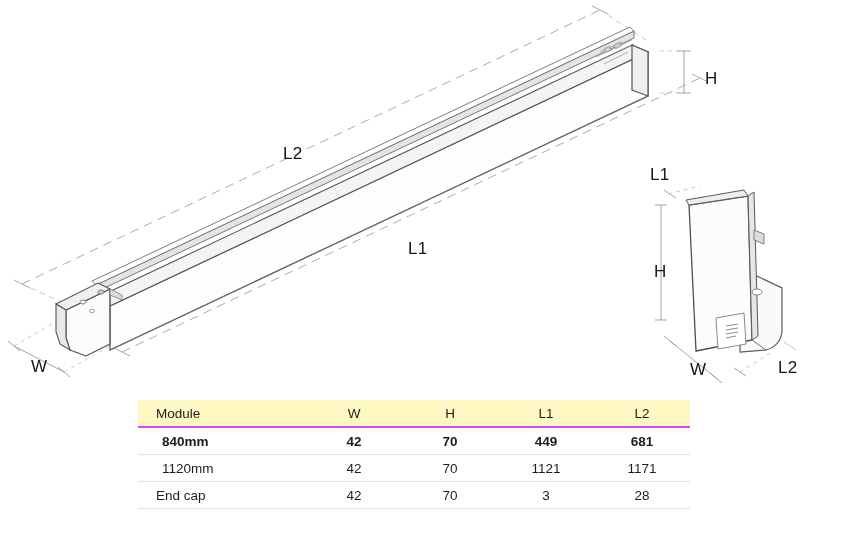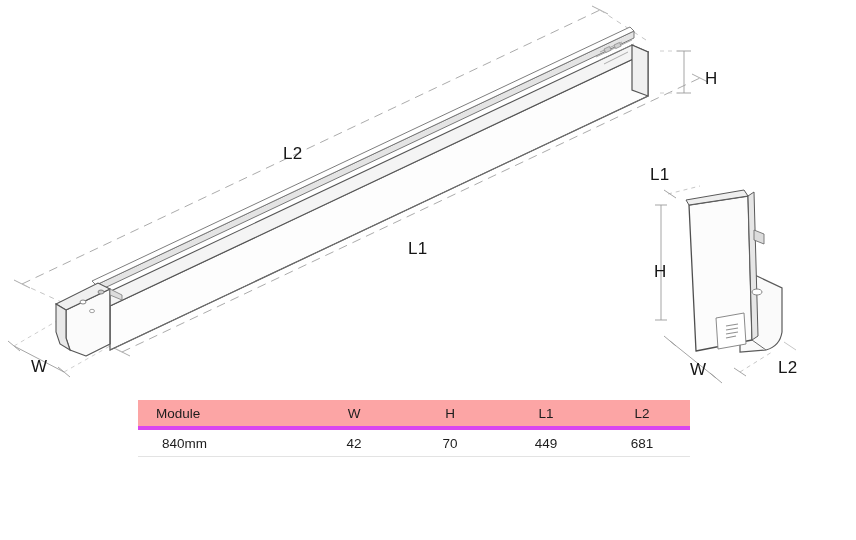--- a/index.html
+++ b/index.html
@@ -57,29 +57,30 @@
     table-layout: fixed;
   }
   #spec-table th,
   #spec-table td {
     padding: 0;
     height: 26px;
     font-weight: 400;
     vertical-align: middle;
   }
   #spec-table thead th {
-    background: #fca5a5;
+    background: #fef9c3;
     border-bottom: 1px solid #ffffff;
   }
   #spec-table tbody td {
     background: #ffffff;
     border-bottom: 1px solid #e3e3e3;
   }
   #spec-table tbody tr:first-child td {
-    border-top: 4px solid #d946ef;
+    border-top: 2px solid #d946ef;
+    font-weight: bold;
   }
   .col-module { width: 168px; text-align: left; padding-left: 18px !important; }
   .col-num    { text-align: center; }
   td.col-module { padding-left: 24px !important; }
   th.col-module { padding-left: 18px !important; }
 </style>
 </head>
 <body>
 
 <div id="page">
@@ -250,16 +251,30 @@
       </tr>
     </thead>
     <tbody>
       <tr>
         <td class="col-module">840mm</td>
         <td class="col-num">42</td>
         <td class="col-num">70</td>
         <td class="col-num">449</td>
         <td class="col-num">681</td>
       </tr>
+      <tr>
+        <td class="col-module">1120mm</td>
+        <td class="col-num">42</td>
+        <td class="col-num">70</td>
+        <td class="col-num">1121</td>
+        <td class="col-num">1171</td>
+      </tr>
+      <tr>
+        <td class="col-module" style="padding-left:18px !important;">End cap</td>
+        <td class="col-num">42</td>
+        <td class="col-num">70</td>
+        <td class="col-num">3</td>
+        <td class="col-num">28</td>
+      </tr>
     </tbody>
   </table>
 
 </div>
 
 </body></html>

